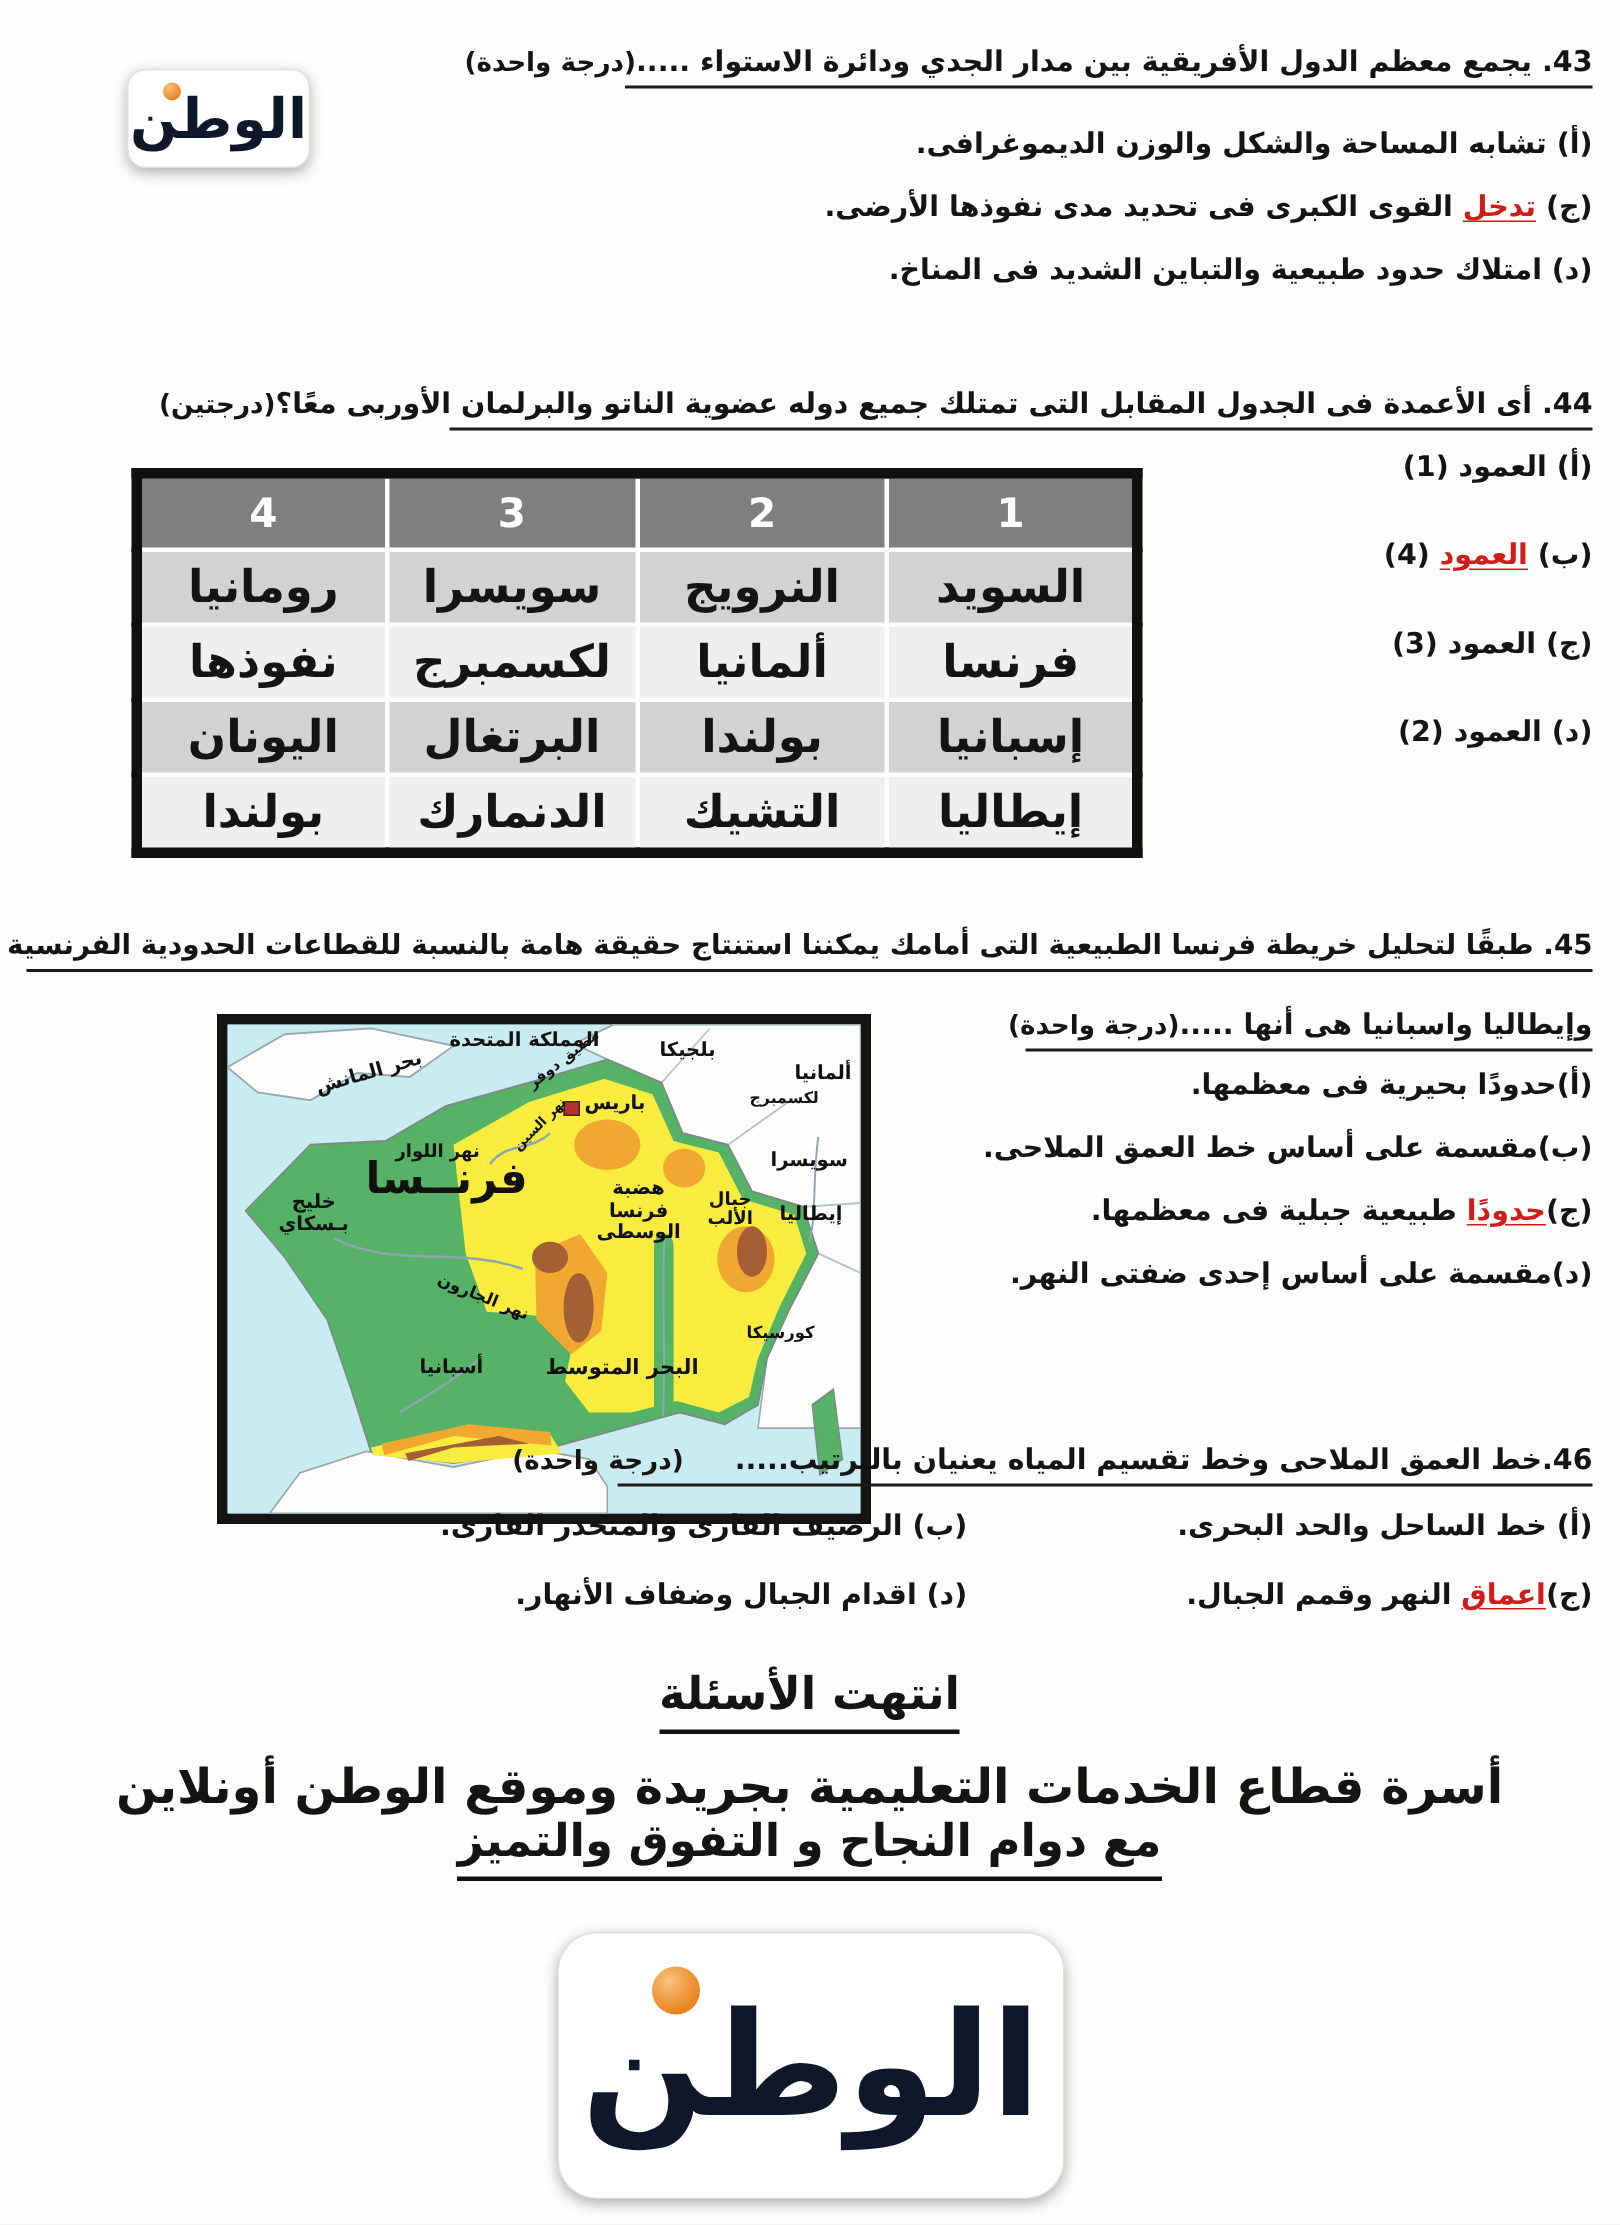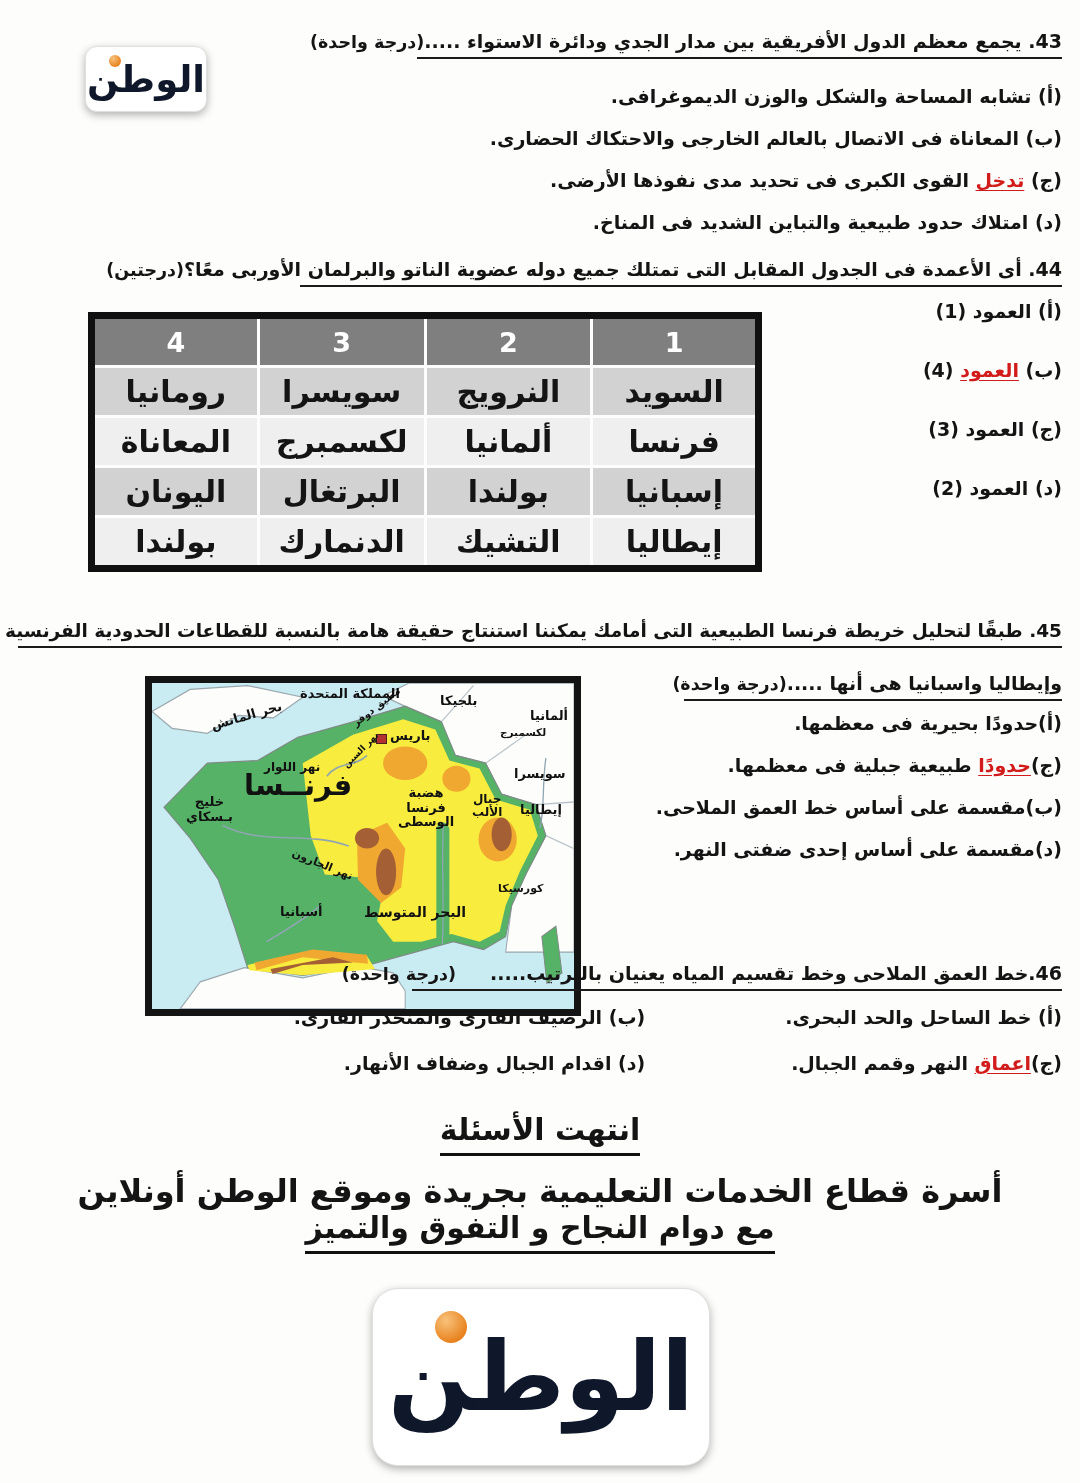--- a/index.html
+++ b/index.html
@@ -97,21 +97,20 @@
     <span class="logo-text">الوطن</span>
     <span class="logo-dot"></span>
   </div>
 
   <div class="qhead q43-head">
     <span>43. يجمع معظم الدول الأفريقية بين مدار الجدي ودائرة الاستواء .....</span>
     <span class="pts">(درجة واحدة)</span>
   </div>
   <div class="opts-col q43-opts">
     <div class="opt"><span>(أ) </span><span class="hl"></span><span>تشابه المساحة والشكل والوزن الديموغرافى.</span></div>
-    <div class="opt"><span>(ب) </span><span class="hl"></span><span>المعاناة فى الاتصال بالعالم الخارجى والاحتكاك الحضارى.</span></div>
     <div class="opt"><span>(ج) </span><span class="hl">تدخل</span><span> القوى الكبرى فى تحديد مدى نفوذها الأرضى.</span></div>
     <div class="opt"><span>(د) </span><span class="hl"></span><span>امتلاك حدود طبيعية والتباين الشديد فى المناخ.</span></div>
   </div>
 
   <div class="qhead q44-head">
     <span>44. أى الأعمدة فى الجدول المقابل التى تمتلك جميع دوله  عضوية الناتو والبرلمان الأوربى معًا؟</span>
     <span class="pts">(درجتين)</span>
   </div>
   <div class="opts-col q44-opts">
     <div class="opt"><span>(أ) </span><span class="hl"></span><span>العمود (1)</span></div>
@@ -130,21 +129,21 @@
       </tr>
     </thead>
     <tbody>
       <tr>
         <td>رومانيا</td>
         <td>سويسرا</td>
         <td>النرويج</td>
         <td>السويد</td>
       </tr>
       <tr>
-        <td>المعاناة</td>
+        <td>نفوذها</td>
         <td>لكسمبرج</td>
         <td>ألمانيا</td>
         <td>فرنسا</td>
       </tr>
       <tr>
         <td>اليونان</td>
         <td>البرتغال</td>
         <td>بولندا</td>
         <td>إسبانيا</td>
       </tr>
@@ -159,22 +158,22 @@
 
   <div class="qhead q45-head">
     <span>45. طبقًا لتحليل خريطة فرنسا الطبيعية التى أمامك يمكننا  استنتاج حقيقة هامة بالنسبة للقطاعات الحدودية الفرنسية المشتركة مع كل من سويسرا</span>
   </div>
   <div class="qhead q45-sub">
     <span>وإيطاليا واسبانيا هى أنها .....</span>
     <span class="pts">(درجة واحدة)</span>
   </div>
   <div class="opts-col q45-opts">
     <div class="opt"><span>(أ)</span><span class="hl"></span><span>حدودًا بحيرية فى معظمها.</span></div>
+    <div class="opt"><span>(ب)</span><span class="hl"></span><span>مقسمة على أساس خط العمق الملاحى.</span></div>
     <div class="opt"><span>(ج)</span><span class="hl">حدودًا</span><span> طبيعية جبلية فى معظمها.</span></div>
-    <div class="opt"><span>(ب)</span><span class="hl"></span><span>مقسمة على أساس خط العمق الملاحى.</span></div>
     <div class="opt"><span>(د)</span><span class="hl"></span><span>مقسمة على أساس إحدى ضفتى النهر.</span></div>
   </div>
 
   <div class="map">
     <svg viewBox="0 0 420 252" preserveAspectRatio="none">
       <rect width="420" height="252" fill="#c9ebf2"></rect>
 
       <path d="M0,22 L38,5 L95,2 L150,11 L121,27 L86,25 L55,39 L20,35 Z" fill="#fdfdfb" stroke="#9aa7ad" stroke-width="1"></path>
 
       <path d="M230,10 L256,0 L420,0 L420,208 L352,208 L358,172 L372,148 L392,118 L382,94 L348,86 L332,62 L302,56 L288,30 L252,18 Z" fill="#fdfdfb" stroke="#9aa7ad" stroke-width="1"></path>

